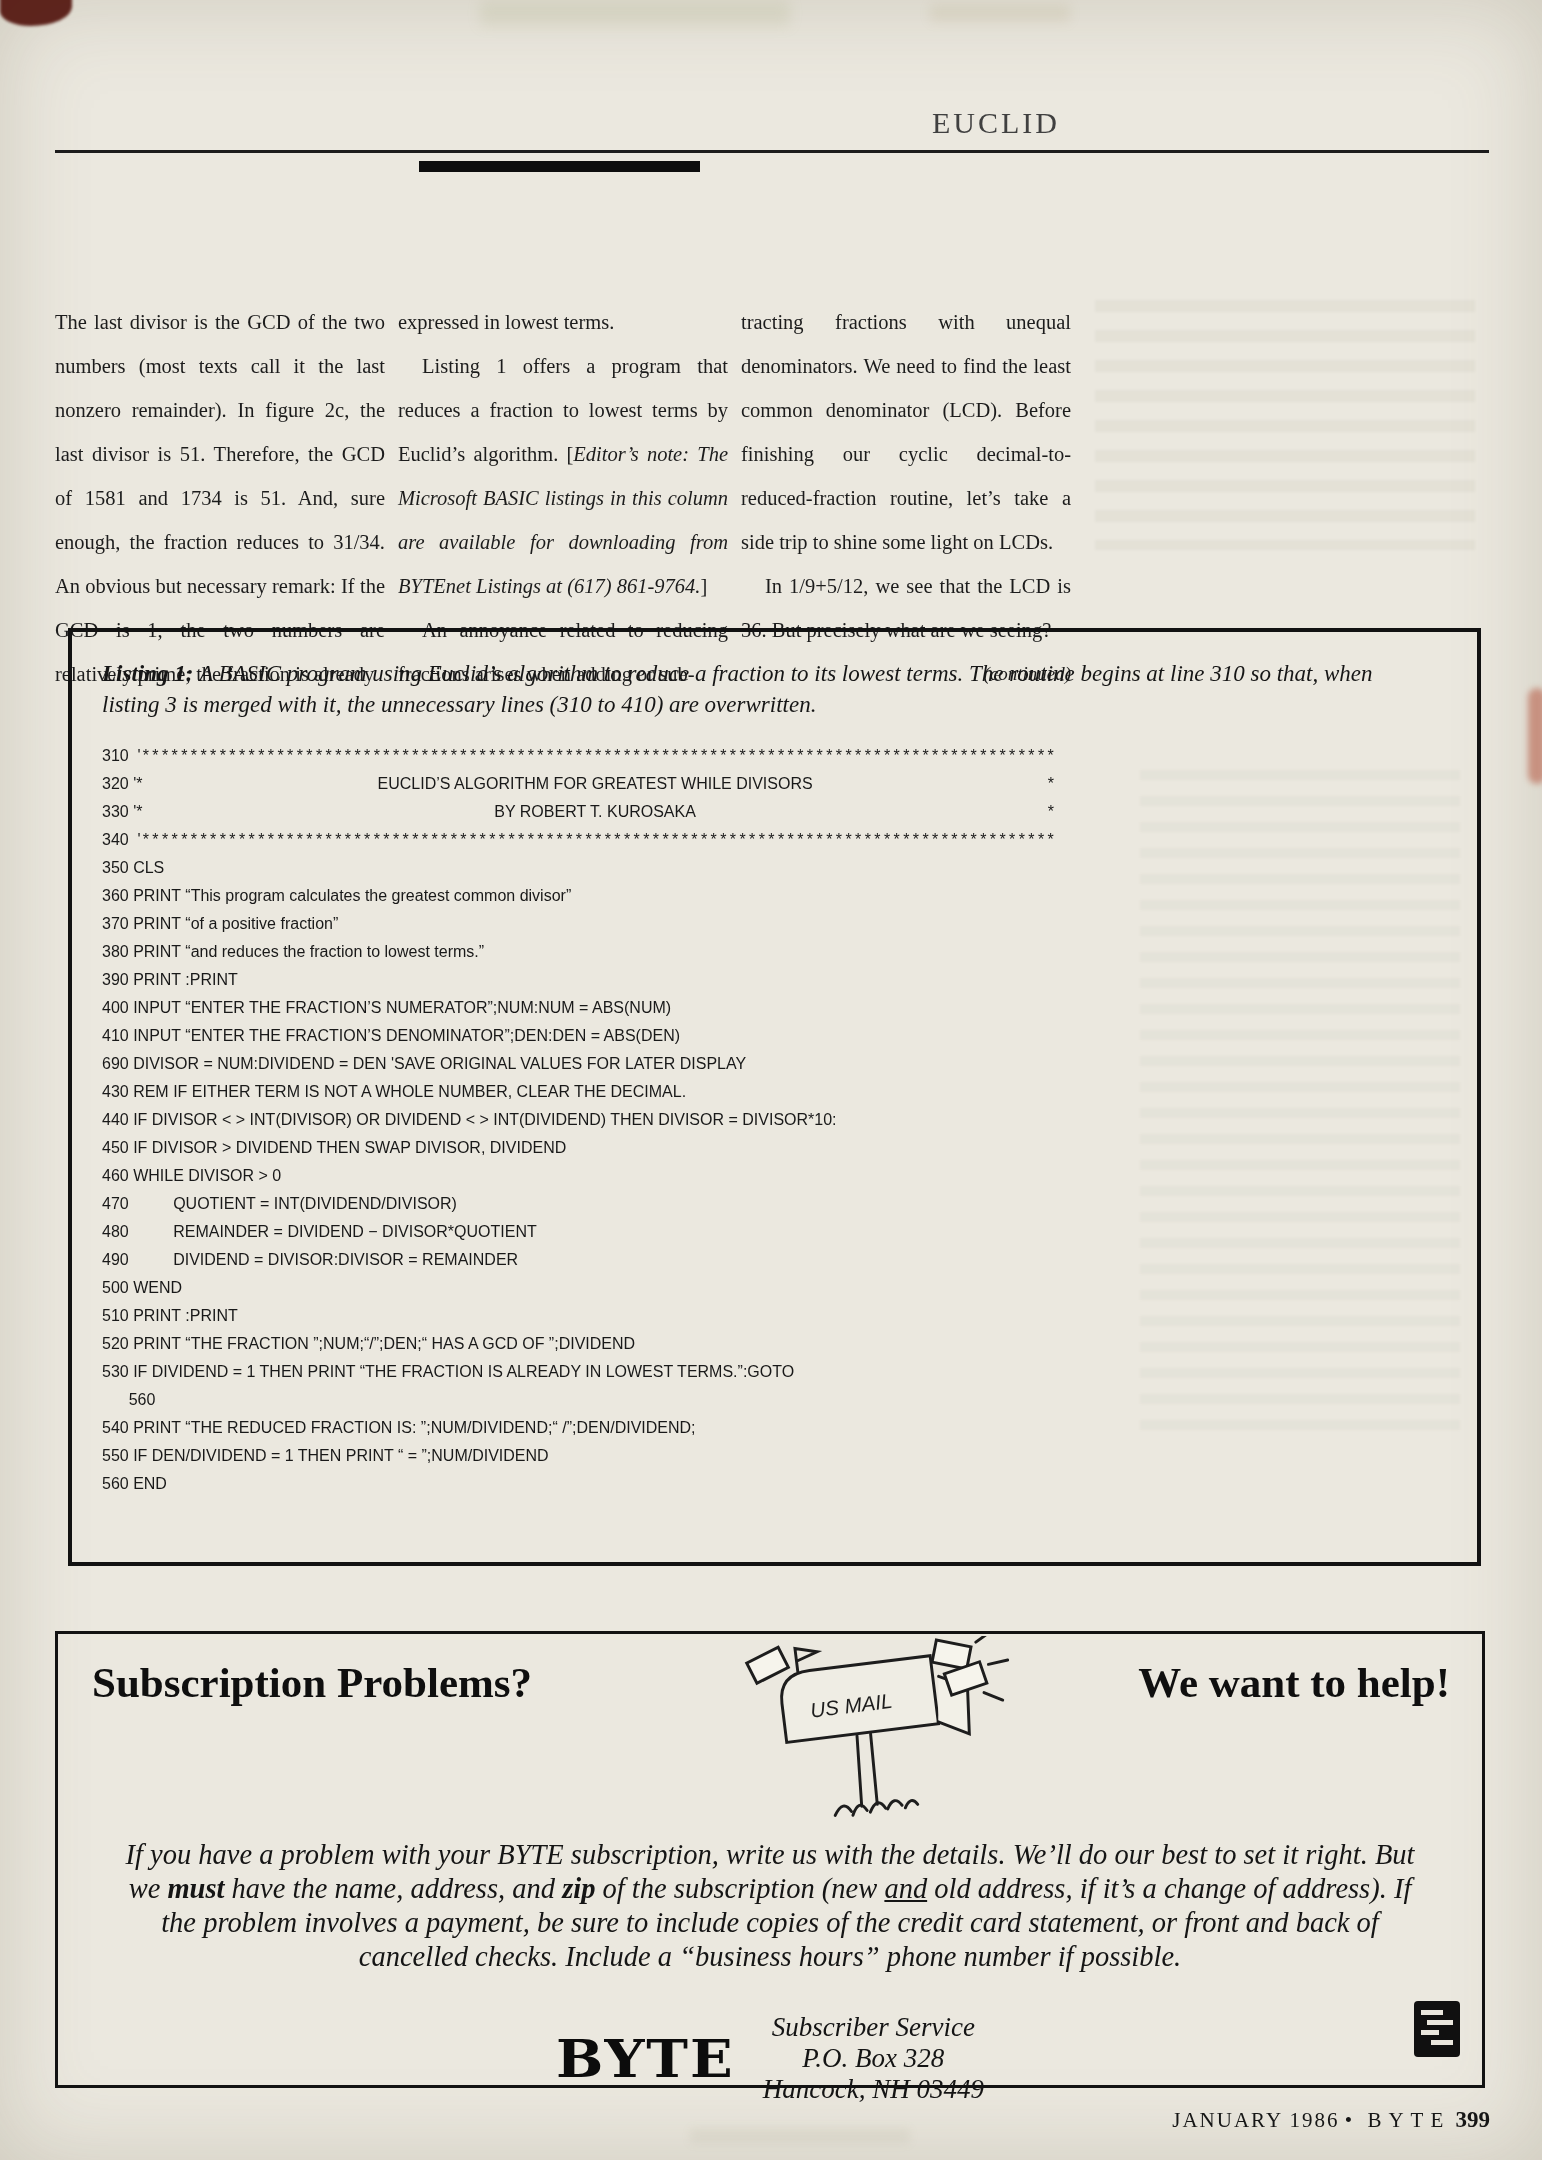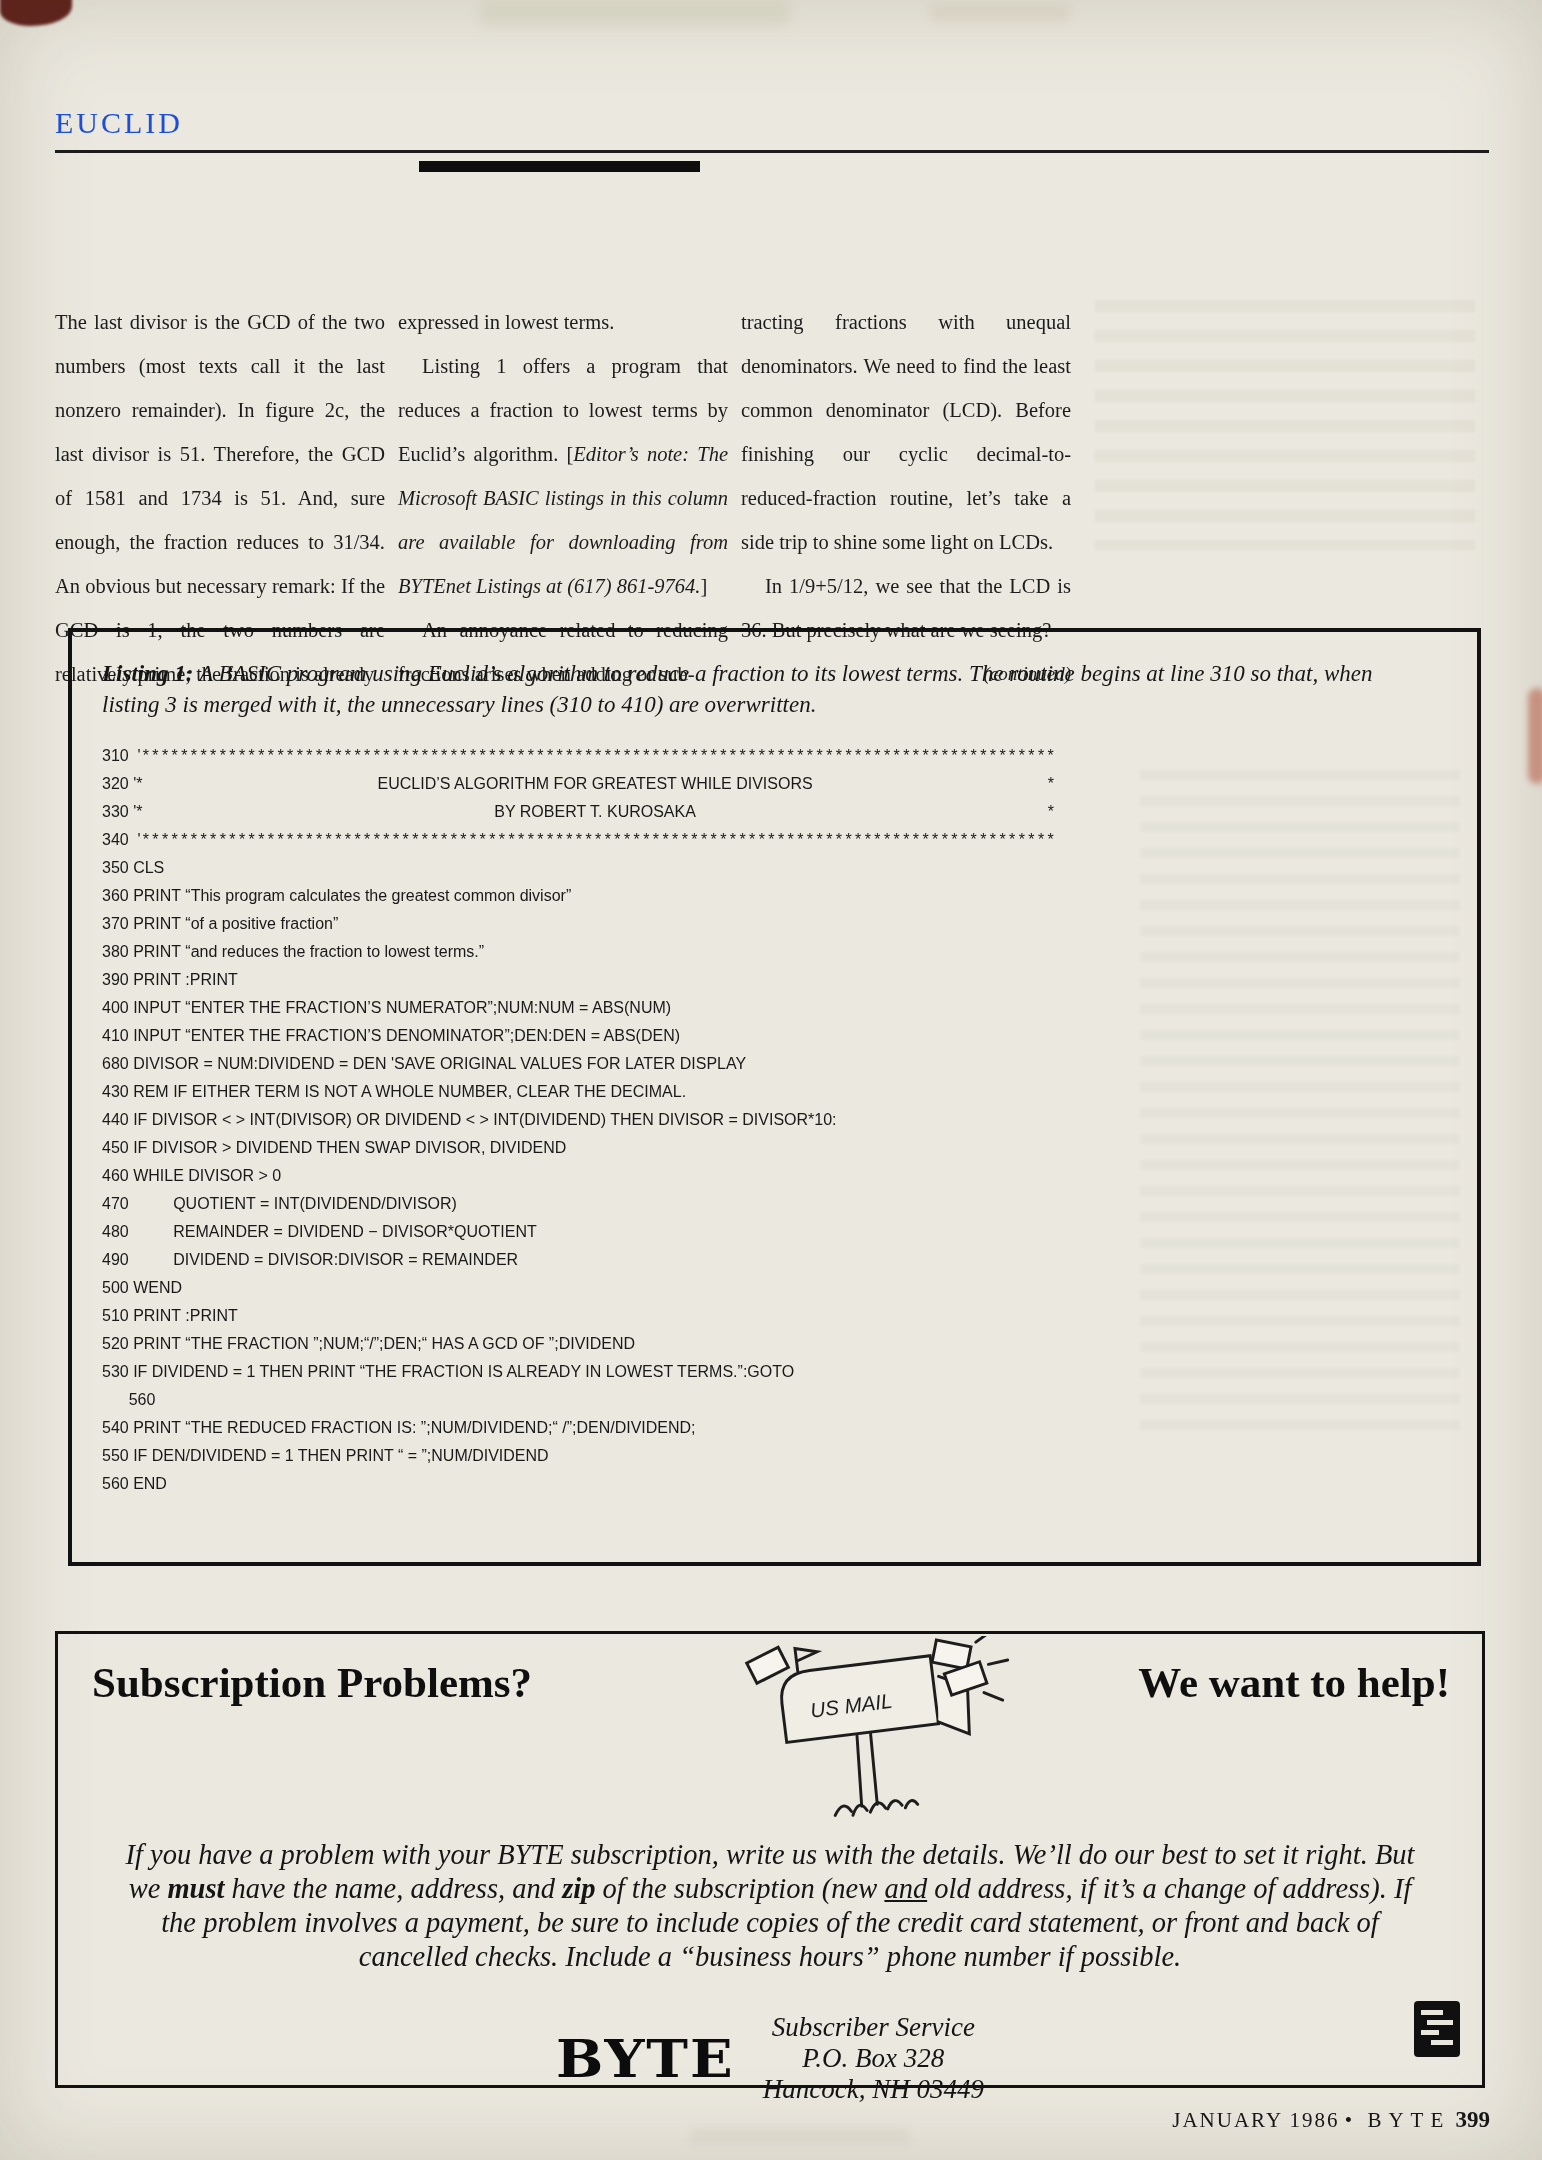--- a/index.html
+++ b/index.html
@@ -14,22 +14,22 @@
   .artifact{position:absolute;pointer-events:none;}
   .blob-corner{top:-8px;left:0;width:72px;height:34px;background:#53150e;border-radius:0 0 60% 45%;filter:blur(1.5px);opacity:.92;}
   .smudge-top{top:0;left:480px;width:310px;height:26px;background:#9aa06a;opacity:.14;filter:blur(7px);}
   .smudge-top2{top:4px;left:930px;width:140px;height:18px;background:#a0905a;opacity:.12;filter:blur(6px);}
   .streak-right{top:688px;right:-4px;width:18px;height:96px;background:#b24a33;opacity:.5;filter:blur(3px);border-radius:10px;}
   .ghost-1{top:300px;left:1095px;width:380px;height:250px;background:repeating-linear-gradient(180deg, rgba(110,115,85,.055) 0 12px, transparent 12px 30px);filter:blur(1px);}
   .ghost-2{top:770px;left:1140px;width:320px;height:660px;background:repeating-linear-gradient(180deg, rgba(110,120,90,.045) 0 10px, transparent 10px 26px);filter:blur(1px);}
   .smudge-bottom{top:2128px;left:690px;width:220px;height:16px;background:#8a8a6a;opacity:.09;filter:blur(5px);}
 
   
-  .header-title{position:absolute;top:106px;left:55px;width:1005px;text-align:left;
-    font-size:30px;letter-spacing:3px;color:#1d4ed8;}
+  .header-title{position:absolute;top:106px;left:55px;width:1005px;text-align:right;
+    font-size:30px;letter-spacing:3px;color:#404040;}
   .rule-thin{position:absolute;top:150px;left:55px;width:1434px;height:3px;background:#1c1c1c;}
   .rule-thick{position:absolute;top:161px;left:419px;width:281px;height:11px;background:#0e0e0e;}
 
   
   .columns{position:absolute;top:300px;left:55px;width:1016px;display:flex;gap:13px;}
   .col{width:330px;font-size:20.5px;line-height:44px;text-align:justify;color:#1c1c1c;}
   .col p{margin:0;}
   .indent{text-indent:24px;}
   .continued{text-align:right;font-style:italic;font-size:19px;}
 
@@ -105,21 +105,21 @@
         <div class="code-line flexline"><span>320 '*</span><span class="code-center">EUCLID’S ALGORITHM FOR GREATEST WHILE DIVISORS</span><span class="code-right">*</span></div>
         <div class="code-line flexline"><span>330 '*</span><span class="code-center">BY ROBERT T. KUROSAKA</span><span class="code-right">*</span></div>
         <div class="code-line flexline"><span>340  '</span><span class="code-stars">****************************************************************************************************************</span></div>
         <div class="code-line">350 CLS</div>
         <div class="code-line">360 PRINT “This program calculates the greatest common divisor”</div>
         <div class="code-line">370 PRINT “of a positive fraction”</div>
         <div class="code-line">380 PRINT “and reduces the fraction to lowest terms.”</div>
         <div class="code-line">390 PRINT :PRINT</div>
         <div class="code-line">400 INPUT “ENTER THE FRACTION’S NUMERATOR”;NUM:NUM = ABS(NUM)</div>
         <div class="code-line">410 INPUT “ENTER THE FRACTION’S DENOMINATOR”;DEN:DEN = ABS(DEN)</div>
-        <div class="code-line">680 DIVISOR = NUM:DIVIDEND = DEN 'SAVE ORIGINAL VALUES FOR LATER DISPLAY</div>
+        <div class="code-line">690 DIVISOR = NUM:DIVIDEND = DEN 'SAVE ORIGINAL VALUES FOR LATER DISPLAY</div>
         <div class="code-line">430 REM IF EITHER TERM IS NOT A WHOLE NUMBER, CLEAR THE DECIMAL.</div>
         <div class="code-line">440 IF DIVISOR &lt; &gt; INT(DIVISOR) OR DIVIDEND &lt; &gt; INT(DIVIDEND) THEN DIVISOR = DIVISOR*10:</div>
         <div class="code-line">450 IF DIVISOR &gt; DIVIDEND THEN SWAP DIVISOR, DIVIDEND</div>
         <div class="code-line">460 WHILE DIVISOR &gt; 0</div>
         <div class="code-line">470          QUOTIENT = INT(DIVIDEND/DIVISOR)</div>
         <div class="code-line">480          REMAINDER = DIVIDEND − DIVISOR*QUOTIENT</div>
         <div class="code-line">490          DIVIDEND = DIVISOR:DIVISOR = REMAINDER</div>
         <div class="code-line">500 WEND</div>
         <div class="code-line">510 PRINT :PRINT</div>
         <div class="code-line">520 PRINT “THE FRACTION ”;NUM;“/”;DEN;“ HAS A GCD OF ”;DIVIDEND</div>

